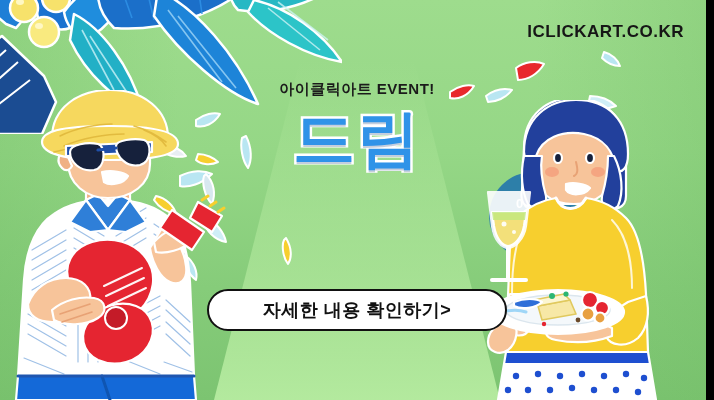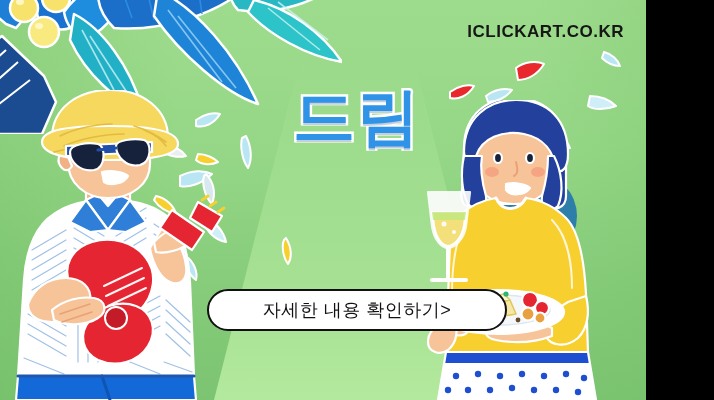--- a/index.html
+++ b/index.html
@@ -3,21 +3,21 @@
 <meta charset="utf-8">
 <title>Summer Sale Event Banner</title>
 <style>
   * { margin:0; padding:0; box-sizing:border-box; }
   html, body {
     width:714px; height:400px;
     font-family:"Liberation Sans", sans-serif;
     overflow:hidden; background:#000;
   }
   #banner {
-    position:relative; width:646px; height:400px; overflow:hidden;
+    position:relative; width:706px; height:400px; overflow:hidden;
     background:linear-gradient(180deg,#9edc8d 0%,#95d786 38%,#86cc7a 72%,#7cc471 100%);
   }
 
   
   .spot {
     position:absolute; left:0; top:0; width:714px; height:400px;
     pointer-events:none;
   }
 
   
@@ -58,21 +58,21 @@
     color:#ffffff; font-size:13px; font-weight:bold; line-height:15px;
     letter-spacing:.3px;
   }
   .badge .dash { font-size:12px; line-height:11px; }
 
   
   .cta {
     position:absolute; left:207px; top:289px; width:300px; height:42px;
     background:#ffffff; border:2.5px solid #111; border-radius:21px;
     display:flex; align-items:center; justify-content:center;
-    font-size:18px; font-weight:normal; color:#111; letter-spacing:.5px;
+    font-size:18px; font-weight:bold; color:#111; letter-spacing:.5px;
     cursor:pointer;
   }
 
   
   .char { position:absolute; bottom:0; }
   .char-left  { left:-6px;  width:250px; height:310px; }
   .char-right { right:-4px; width:230px; height:300px; }
 </style>
 </head>
 <body>
@@ -151,20 +151,21 @@
       <path d="M286 238 C292 248 292 258 288 264 C282 256 282 244 284 240 Z" fill="#f7cf2e"></path>
       <path d="M198 154 C206 154 214 158 218 162 C210 166 200 164 196 160 Z" fill="#f7cf2e"></path>
       <path d="M450 92 C458 86 468 84 474 86 C468 96 458 100 450 98 Z" fill="#e8282c"></path>
       <path d="M604 52 C612 54 618 60 620 66 C612 66 606 62 602 58 Z" fill="#b9e6f2"></path>
     </g>
   </svg>
 
   <div class="brand">ICLICKART.CO.KR</div>
 
   <div class="headline">
+    <div class="eyebrow">아이클릭아트 EVENT!</div>
     <div class="bigtitle">
       <span class="ln2">드림</span>
     </div>
   </div>
 
   <div class="badge">
     <span>00.00</span>
     <span class="dash">–</span>
     <span>00.00</span>
   </div>

